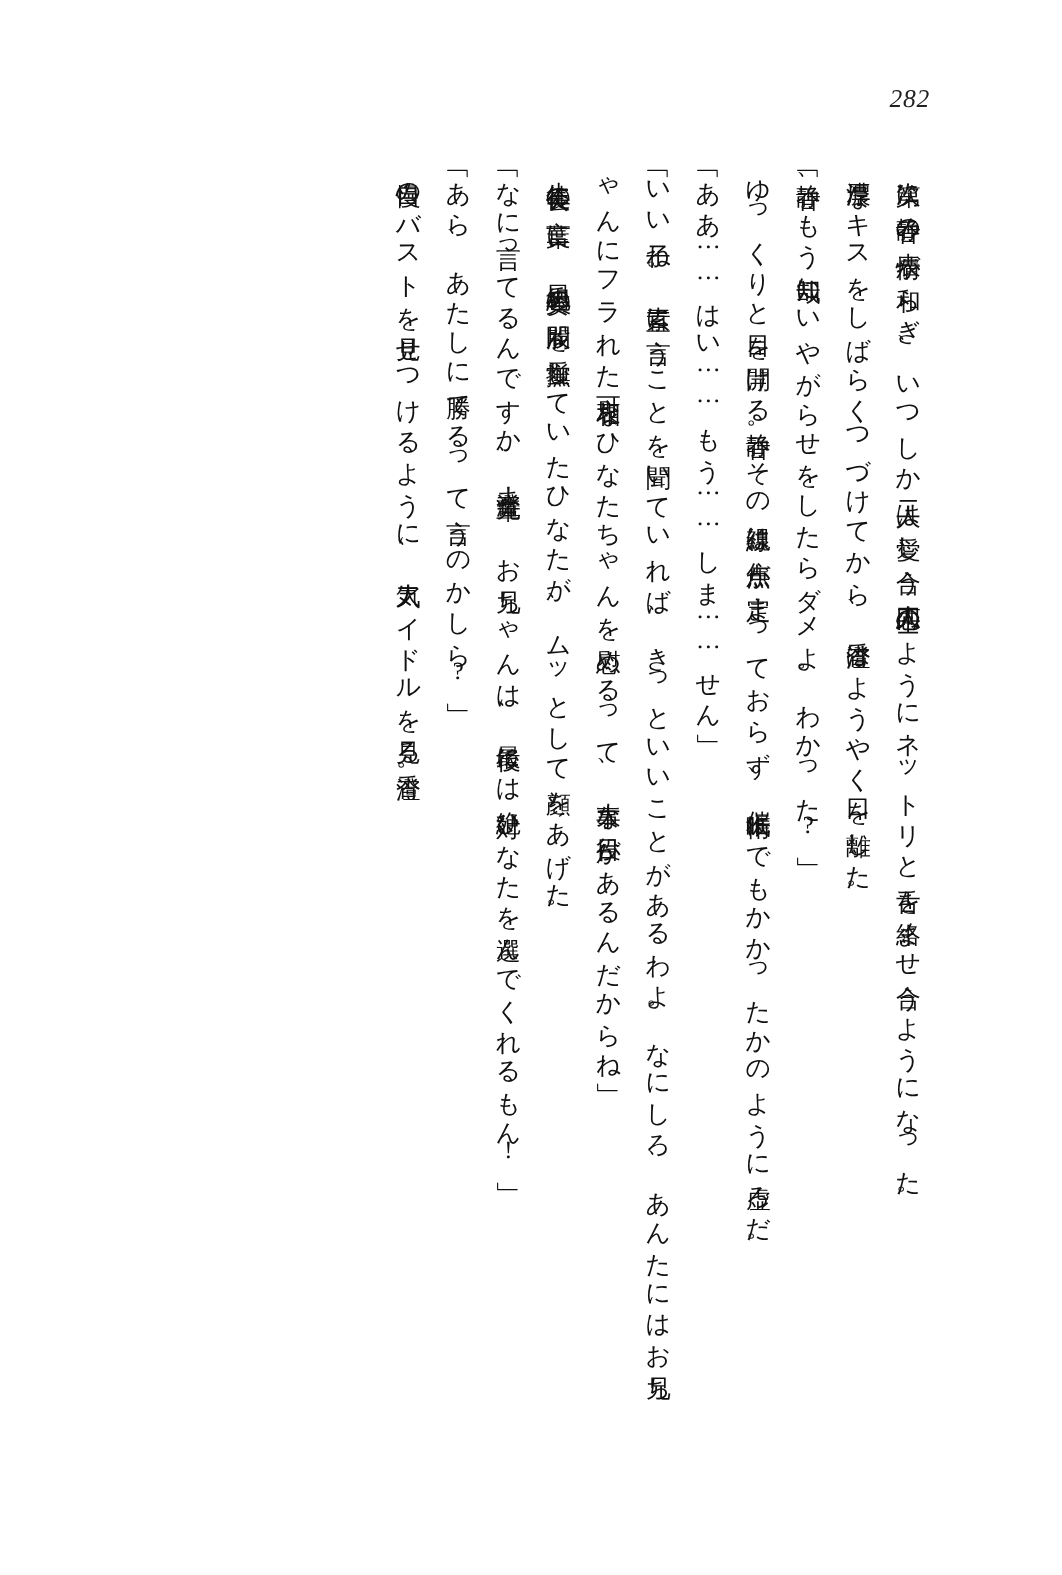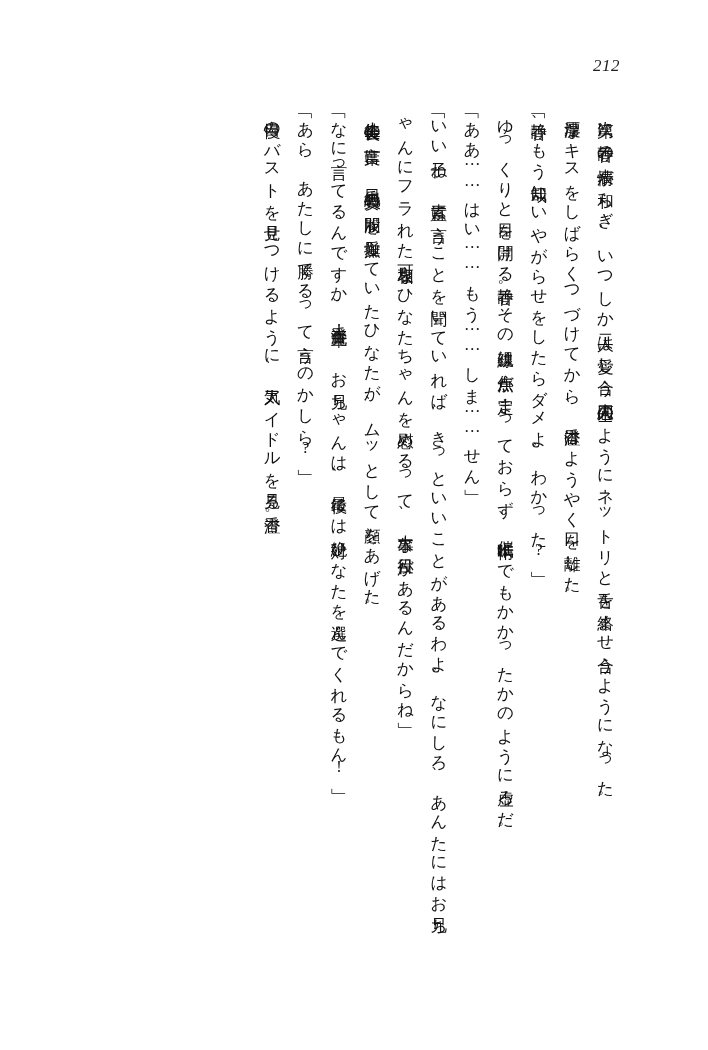--- a/index.html
+++ b/index.html
@@ -53,21 +53,21 @@
     margin: 0;
     padding: 0;
     text-indent: 0;
   }
 </style>
 </head>
 <body>
 
 <div id="page">
 
-  <div id="page-number">212</div>
+  <div id="page-number">282</div>
 
   <div id="text-body">
     <p>次第に静香の表情が和らぎ、いつしか二人は愛し合う恋人同士のようにネットリと舌を絡ませ合うようになった。</p>
     <p>濃厚なキスをしばらくつづけてから、香澄はようやく口を離した。</p>
     <p>「静香、もう知哉にいやがらせをしたらダメよ。わかった?」</p>
     <p>ゆっくりと目を開ける静香。その視線は焦点が定まっておらず、催眠術にでもかかったかのように虚ろだ。</p>
     <p>「ああ……はい……もう……しま……せん」</p>
     <p>「いい子ね。素直に言うことを聞いていれば、きっといいことがあるわよ。なにしろ、あんたにはお兄ちゃんにフラれた可哀相なひなたちゃんを慰めるって、大事な役目があるんだからね」</p>
     <p>生徒会長の言葉に、風紀委員の股間を愛撫していたひなたが、ムッとして顔をあげた。</p>
     <p>「なに言ってるんですか、香澄先輩! お兄ちゃんは、最後には絶対ひなたを選んでくれるもん!」</p>

